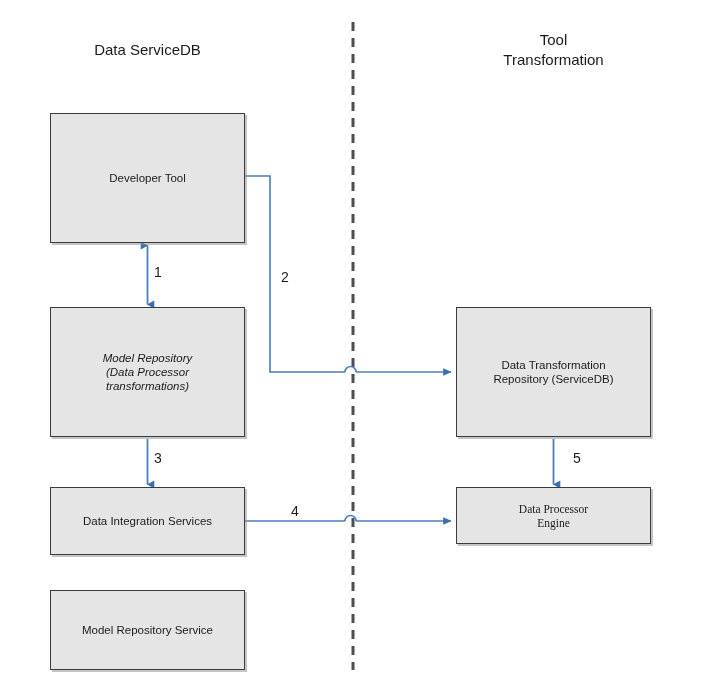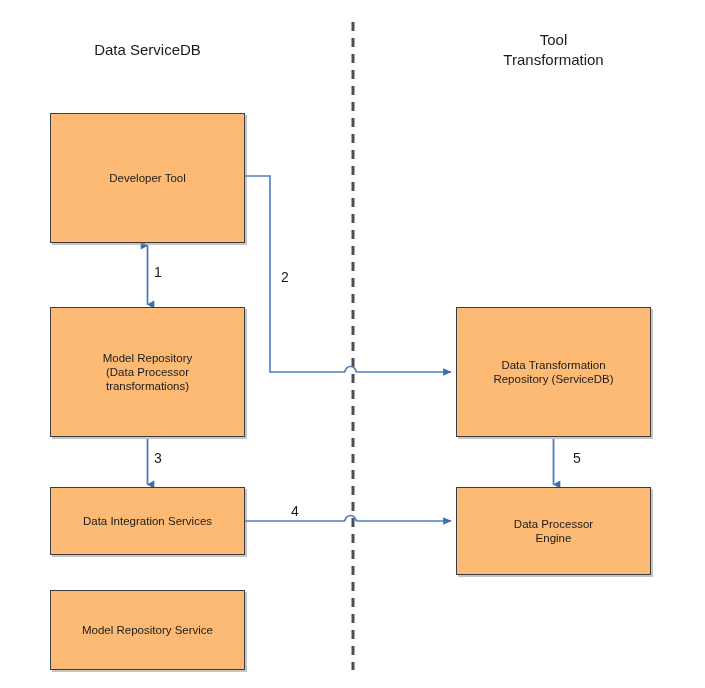--- a/index.html
+++ b/index.html
@@ -33,21 +33,21 @@
     line-height: 20px;
     font-family: "Liberation Sans", sans-serif;
     white-space: pre-line;
   }
   #header-left  { left: 50px;  top: 40px; width: 195px; }
   #header-right { left: 456px; top: 30px; width: 195px; }
 
   .node {
     position: absolute;
     box-sizing: border-box;
-    background: #fdba74;
+    background: #e5e5e5;
     border: 1.6px solid #3b3b42;
     box-shadow: 2px 2px 0 0 rgba(150,150,155,0.55);
     display: flex;
     align-items: center;
     justify-content: center;
     text-align: center;
     color: #1a1a1a;
     font-size: 11.5px;
     line-height: 14px;
     font-family: "Liberation Sans", sans-serif;
@@ -114,28 +114,28 @@
     <g>
       <line x1="553.5" y1="439" x2="553.5" y2="484.5" stroke="#4a7ebb" stroke-width="1.8" marker-end="url(#ah-down)"></line>
     </g>
   </svg>
 
   <div class="col-header" id="header-left">Data ServiceDB</div>
   <div class="col-header" id="header-right">Tool
 Transformation</div>
 
   <div class="node" style="left: 50px; top: 113px; width: 195px; height: 130px;">Developer Tool</div>
-  <div class="node" style="left: 50px; top: 307px; width: 195px; height: 130px;">Model Repository
+  <div class="node" style="left: 50px; top: 307px; width: 195px; height: 130px; font-style: italic;">Model Repository
 (Data Processor
 transformations)</div>
   <div class="node" style="left: 50px; top: 487px; width: 195px; height: 68px;">Data Integration Services</div>
   <div class="node" style="left: 50px; top: 590px; width: 195px; height: 80px;">Model Repository Service</div>
   <div class="node" style="left: 456px; top: 307px; width: 195px; height: 130px;">Data Transformation
 Repository (ServiceDB)</div>
-  <div class="node" style="left: 456px; top: 487px; width: 195px; height: 88px;">Data Processor
+  <div class="node" style="left: 456px; top: 487px; width: 195px; height: 57px; font-family: Liberation Serif, serif;">Data Processor
 Engine</div>
 
   <div class="edge-label" style="left: 154px; top: 264px;">1</div>
   <div class="edge-label" style="left: 281px; top: 269px;">2</div>
   <div class="edge-label" style="left: 154px; top: 450px;">3</div>
   <div class="edge-label" style="left: 291px; top: 503px;">4</div>
   <div class="edge-label" style="left: 573px; top: 450px;">5</div>
 
 </div>
 

